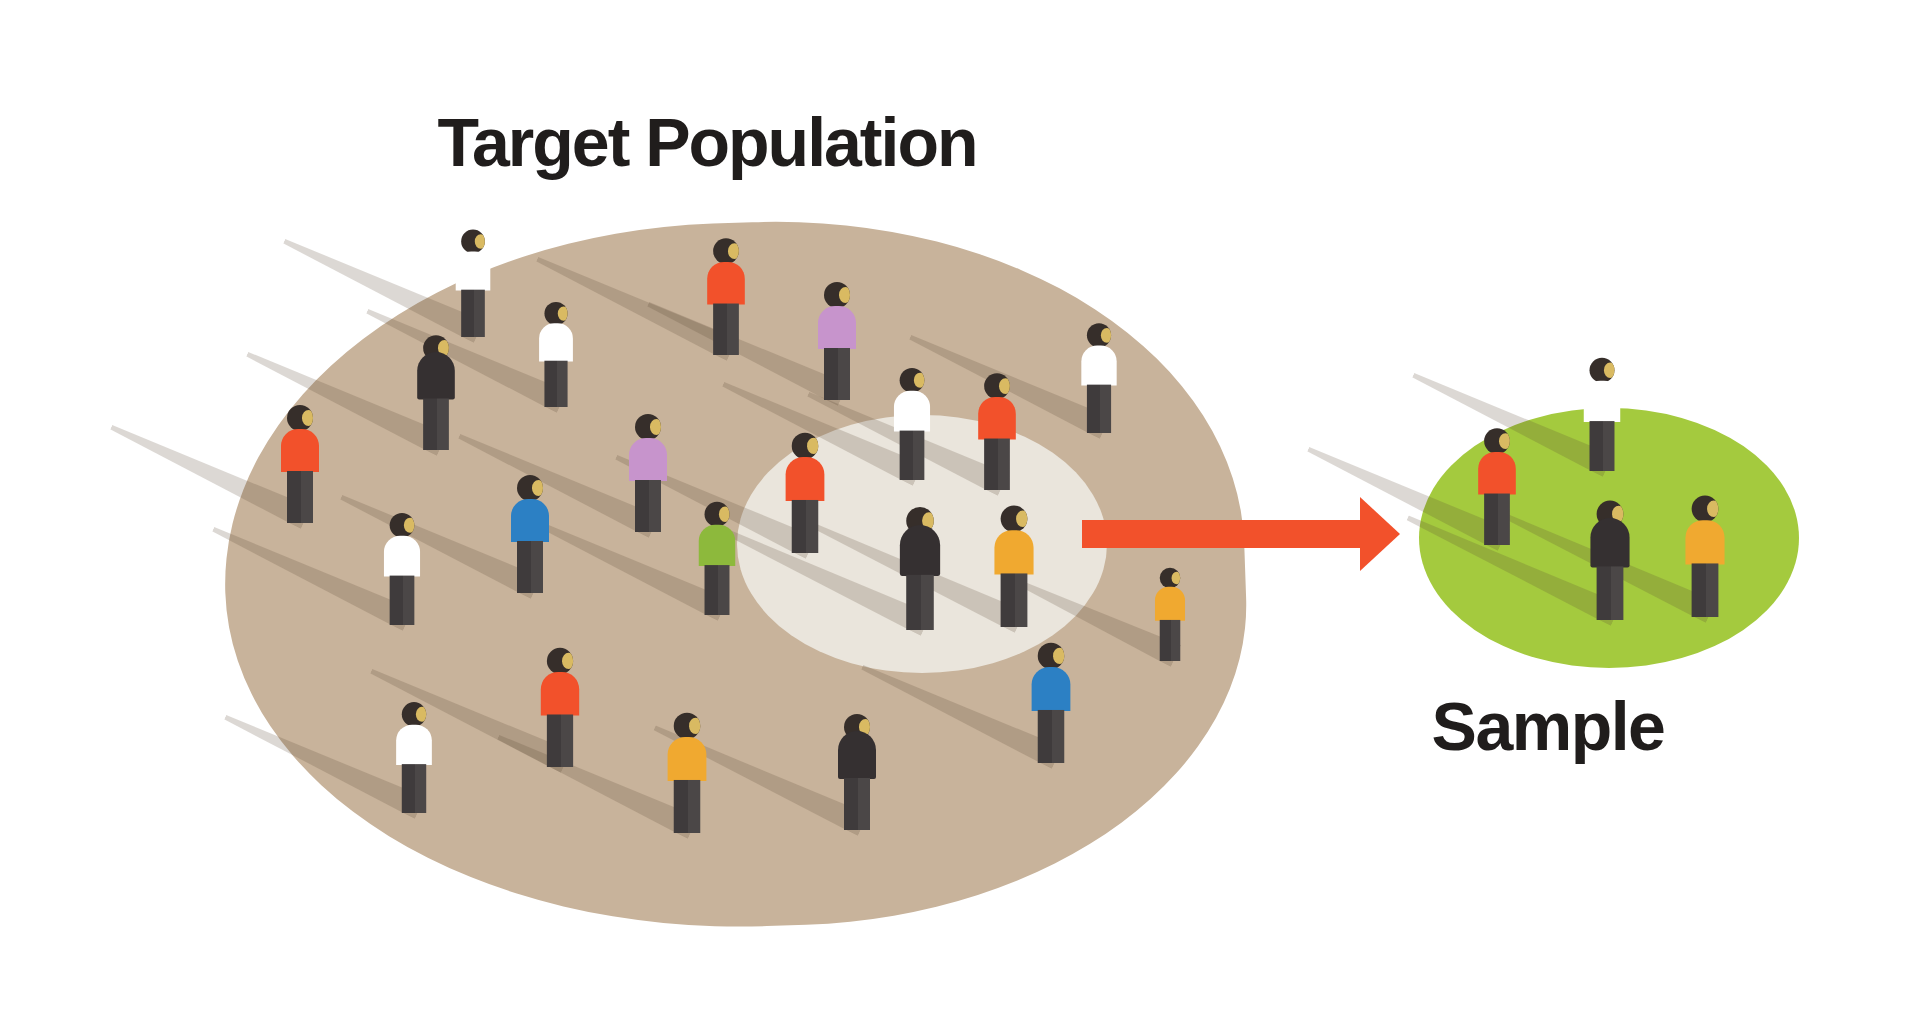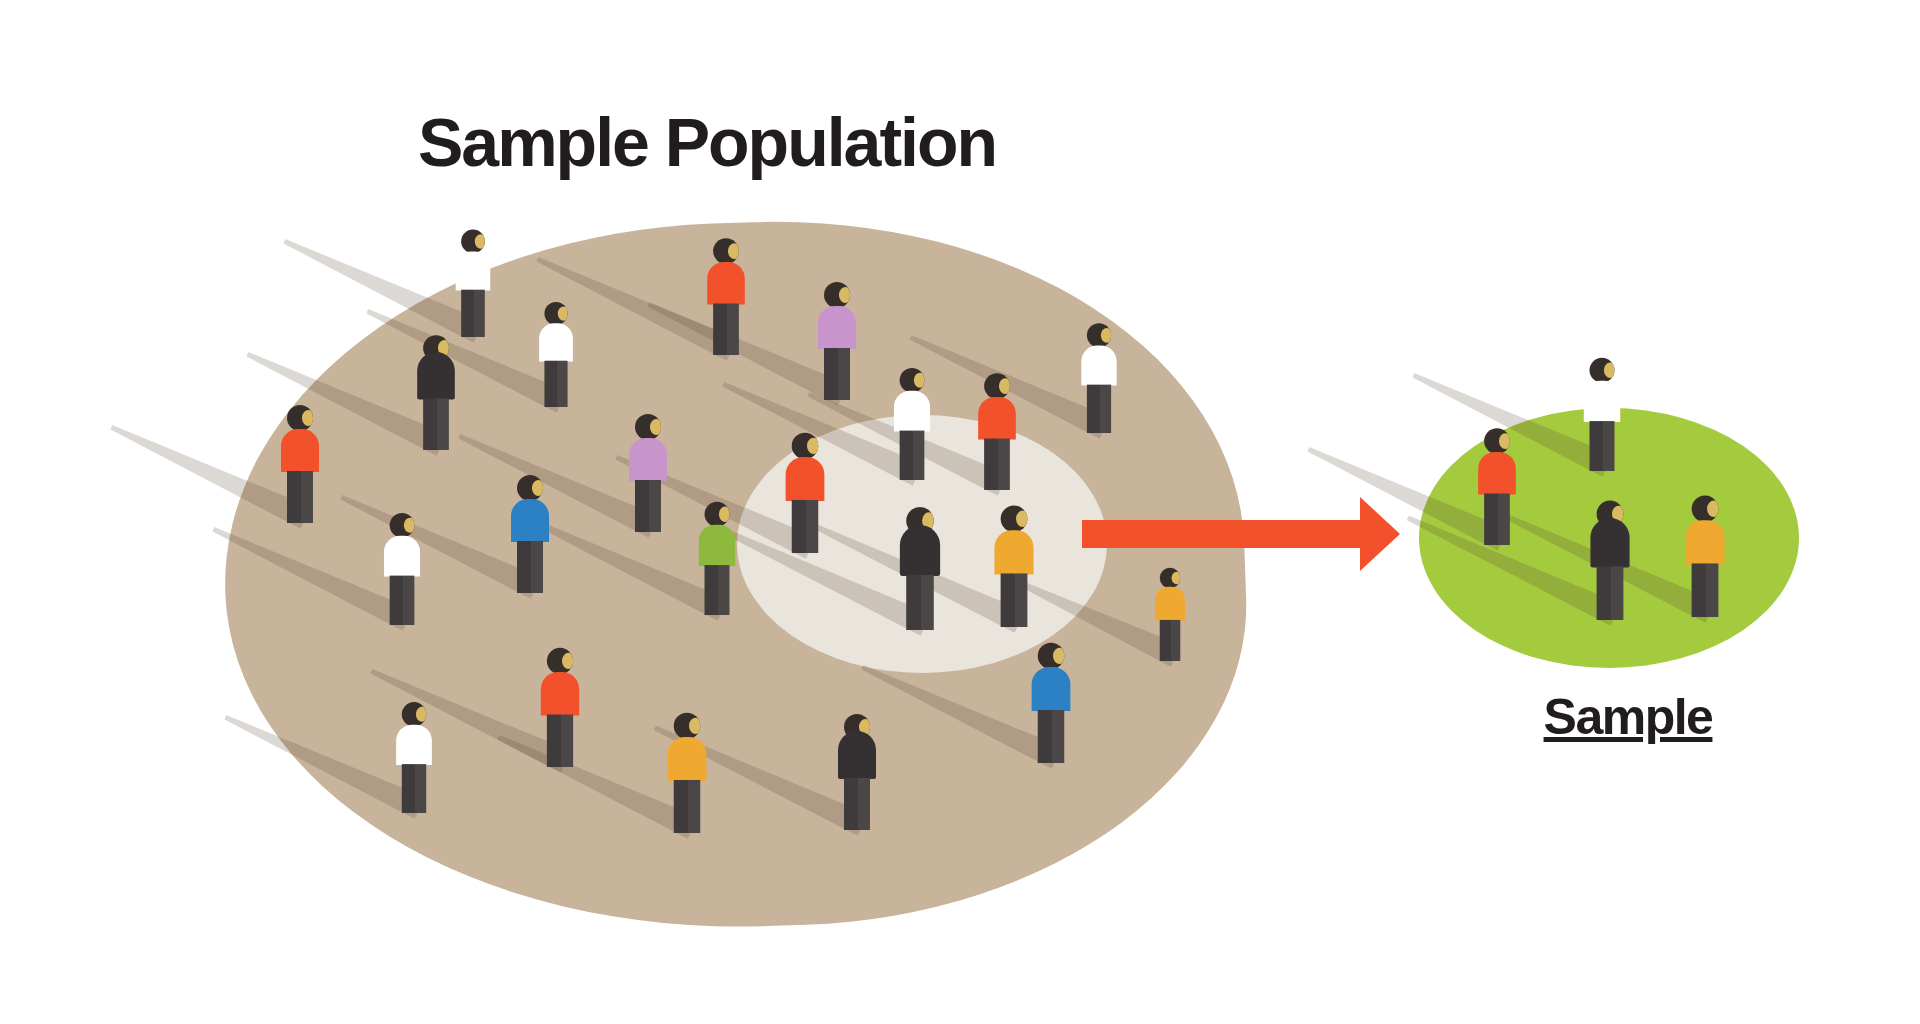--- a/index.html
+++ b/index.html
@@ -26,21 +26,21 @@
     left:1419px;top:408px;width:380px;height:260px;z-index:2;
     background:var(--green);
   }
 
   
   .label{
     position:absolute;z-index:9;color:var(--text);
     font-weight:600;line-height:1;text-align:center;white-space:nowrap;
   }
   #title{left:347px;top:108px;width:720px;font-size:68px;letter-spacing:-2px;}
-  #sample-label{left:1428px;top:692px;width:400px;font-size:50px;letter-spacing:-1.5px;text-decoration:underline;}
+  #sample-label{left:1348px;top:692px;width:400px;font-size:68px;letter-spacing:-1.5px;}
 
   
   #arrow{position:absolute;z-index:5;}
   #arrow .arrow-body{
     position:absolute;left:1082px;top:520px;width:280px;height:28px;
     background:var(--arrow);
   }
   #arrow .arrow-head{
     position:absolute;left:1360px;top:497px;width:0;height:0;
     border-top:37px solid transparent;
@@ -92,21 +92,21 @@
 
   <div id="subset-ellipse" class="ellipse"></div>
 
   <div id="sample-ellipse" class="ellipse"></div>
 
   <div id="arrow">
     <div class="arrow-body"></div>
     <div class="arrow-head"></div>
   </div>
 
-  <div id="title" class="label">Sample Population</div>
+  <div id="title" class="label">Target Population</div>
 
   <div id="sample-label" class="label">Sample</div>
 
 <div class="shadow" style="width: 215px; left: 264px; top: 320px;"></div>
     <div class="person" style="left: 451px; top: 219px; --s: 0.91; --shirt: #FFFFFF;">
       <div class="head">
         <div class="face"></div>
       </div>
       <div class="torso"></div>
       <div class="legs"></div>

